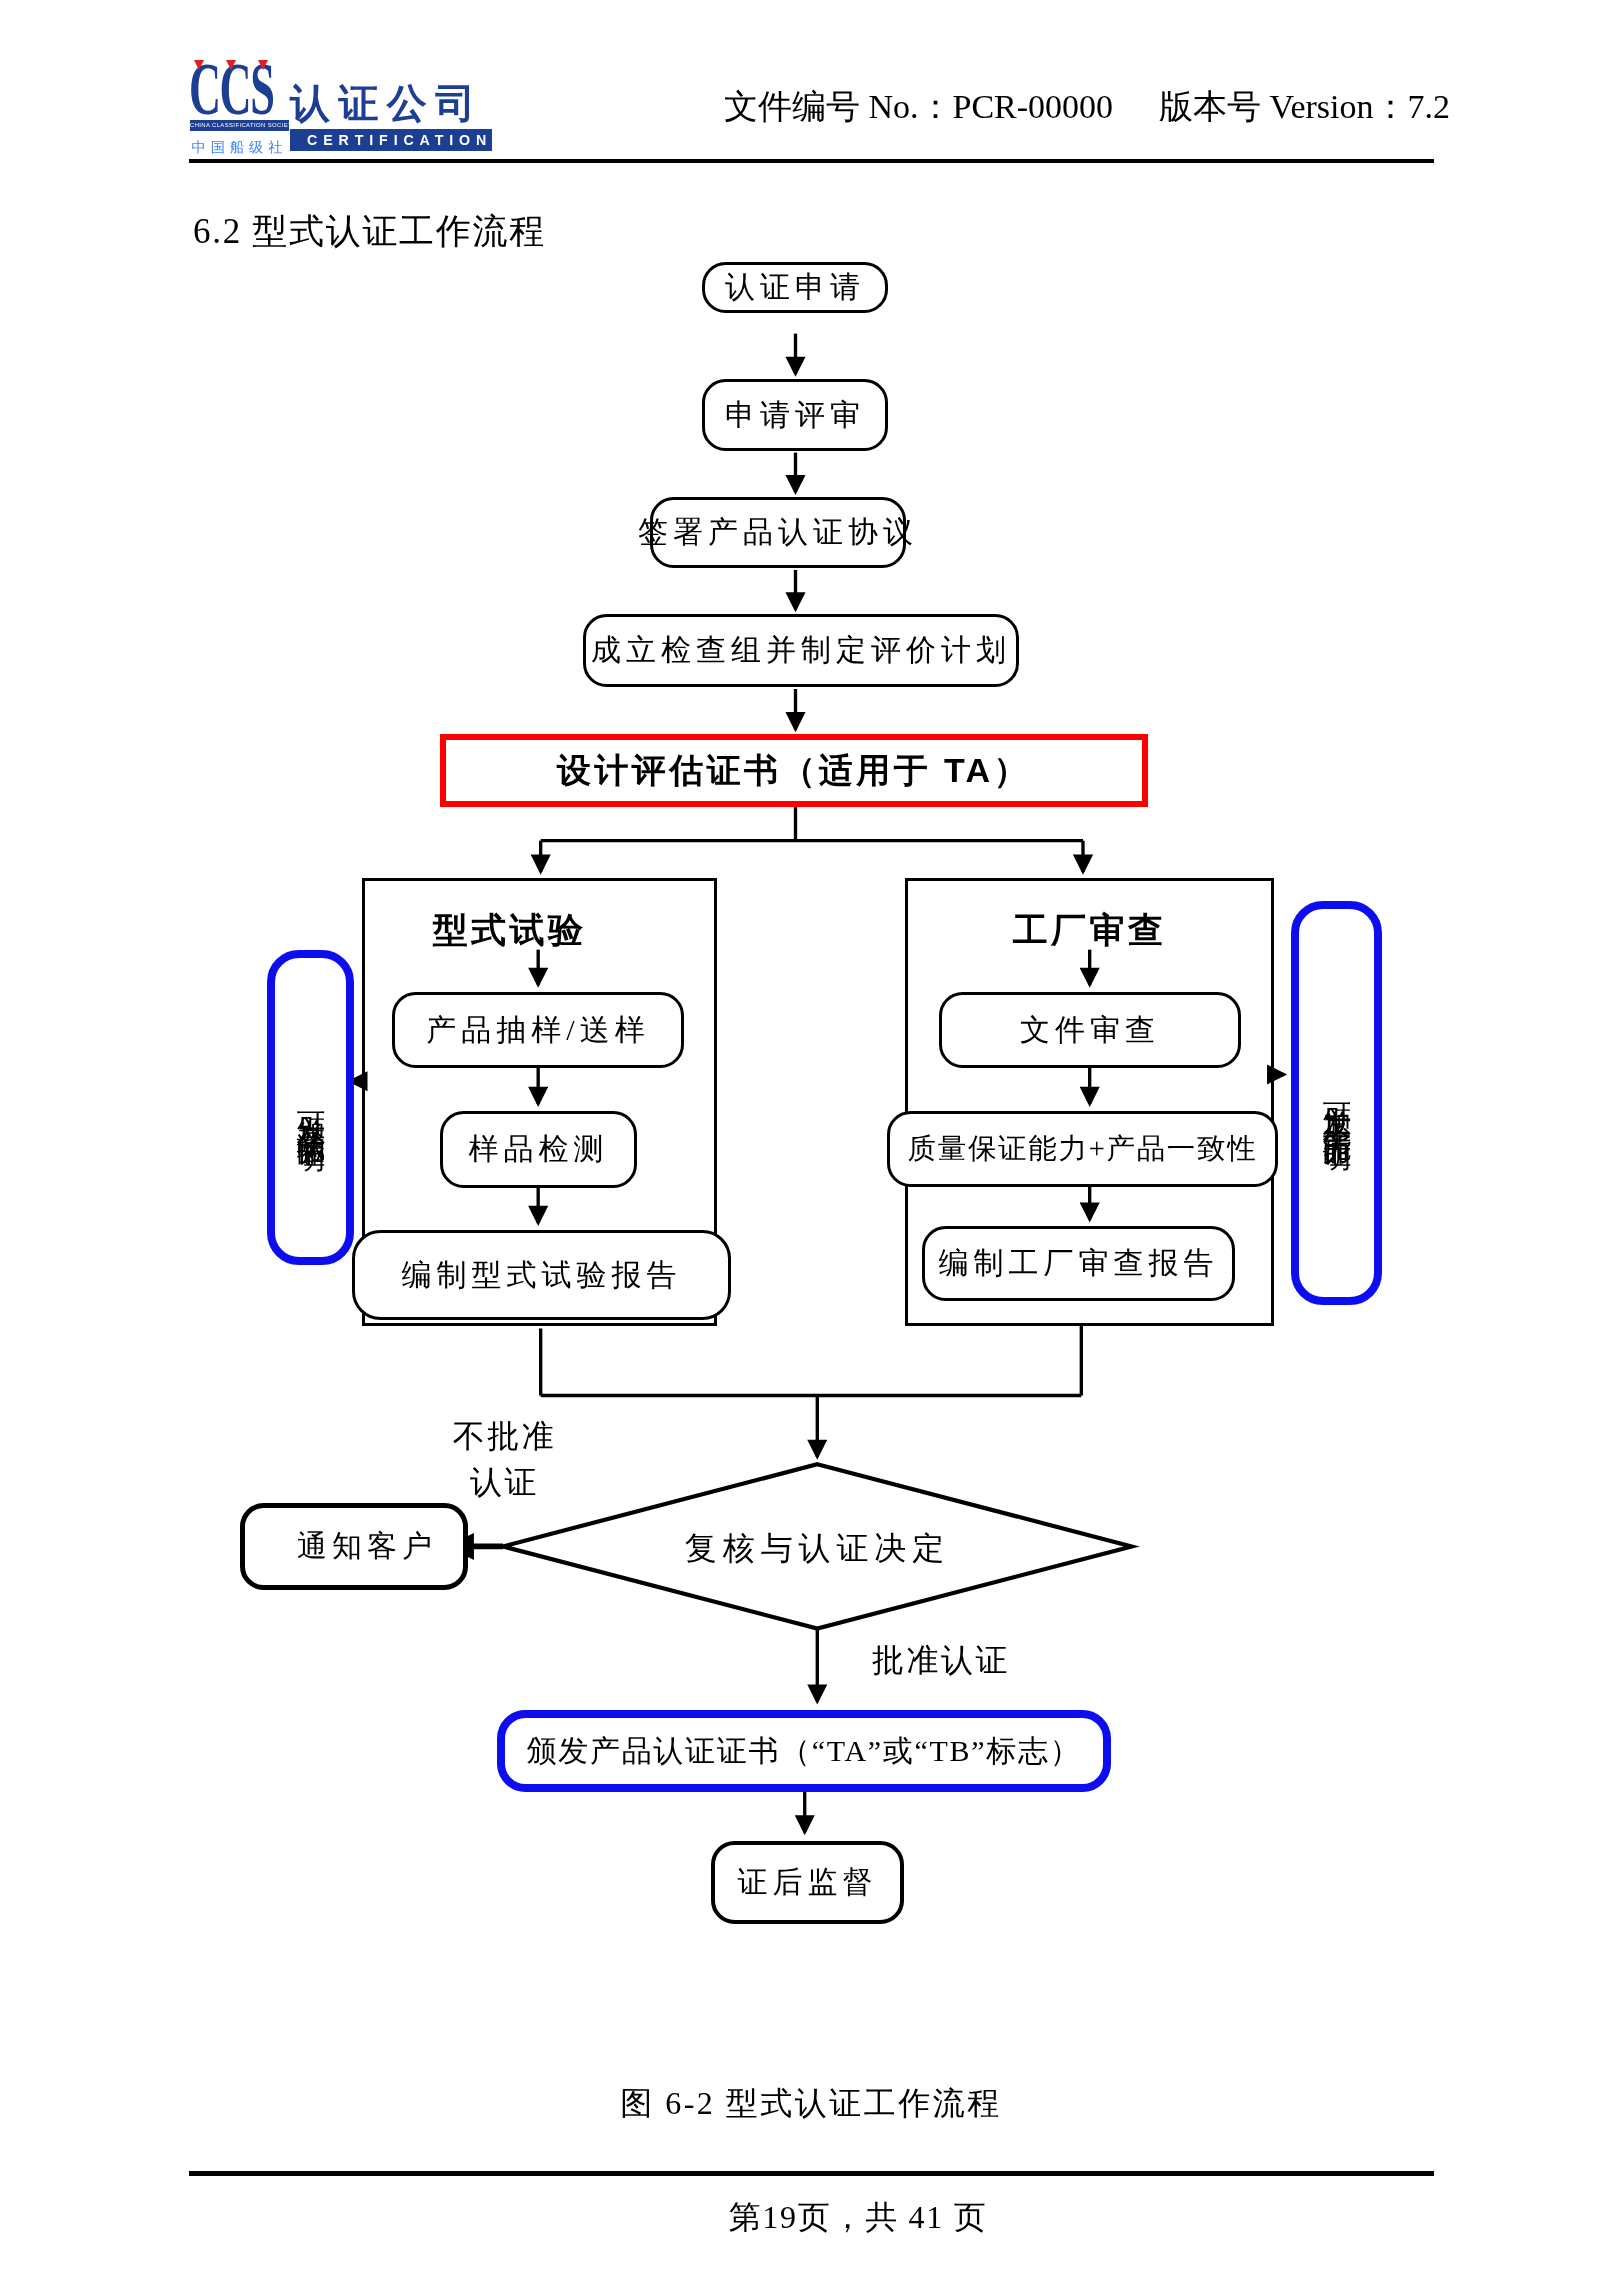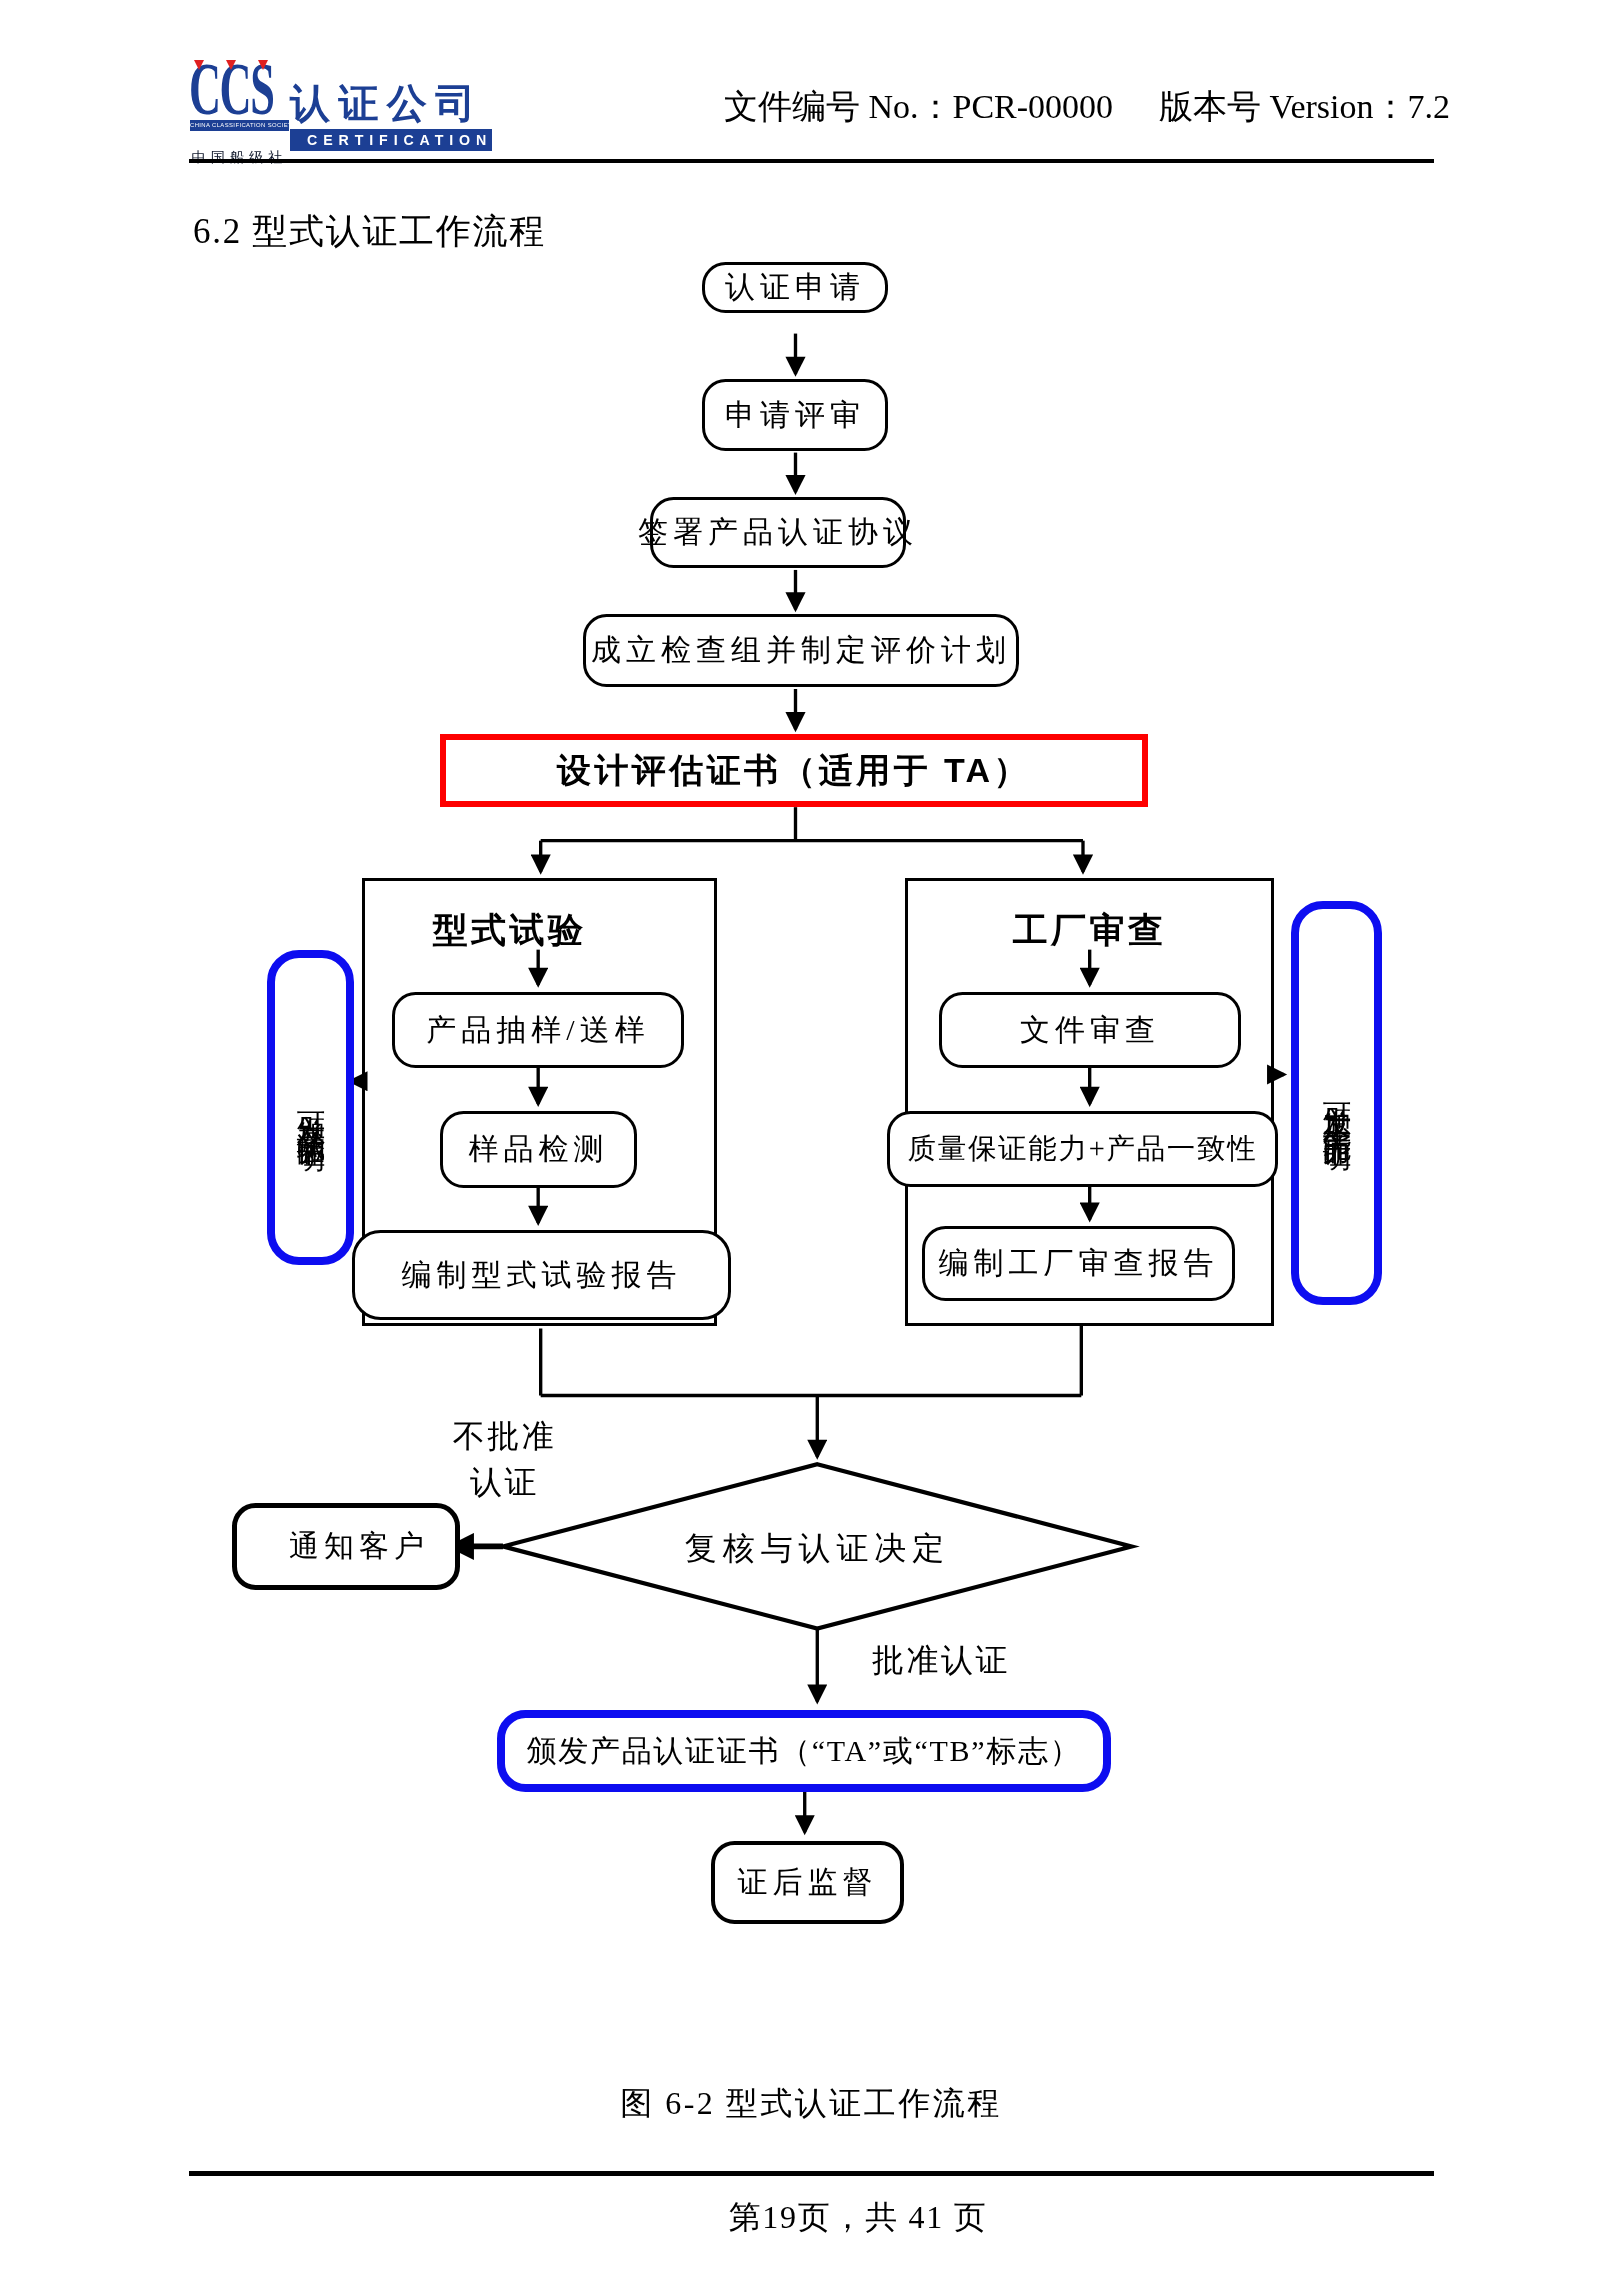--- a/index.html
+++ b/index.html
@@ -12,21 +12,21 @@
   .logo { position:absolute; left:189px; top:60px; display:flex; gap:0; }
   .logo-left { width:101px; display:flex; flex-direction:column; align-items:center; }
   .ccs-wrap { position:relative; height:60px; width:101px; }
   .ccs-text { font-weight:bold; font-size:74px; line-height:59px; color:#1c3f94;
     transform:scaleX(.60); transform-origin:left top; letter-spacing:-2.5px; display:inline-block; }
   .ccs-tri { position:absolute; width:0; height:0; border-left:5.9px solid transparent;
     border-right:5.9px solid transparent; border-top:10px solid #e02020; }
   .soc-bar { width:99px; background:#1c3f94; color:#fff; text-align:center;
     font-family:"Liberation Sans","DejaVu Sans",sans-serif; font-size:5.9px; line-height:11px;
     letter-spacing:0.4px; white-space:nowrap; overflow:hidden; }
-  .soc-cn { color:#0f172a; font-size:14.2px; letter-spacing:5px; line-height:17px; margin-top:18px; white-space:nowrap; }
+  .soc-cn { color:#3b82f6; font-size:14.2px; letter-spacing:5px; line-height:17px; margin-top:8px; white-space:nowrap; }
   .logo-right { display:flex; flex-direction:column; padding-top:22px; }
   .brand-cn { color:#1c3f94; font-weight:bold; font-size:40px; line-height:42px; letter-spacing:8.4px;
     font-family:"Liberation Sans","DejaVu Sans",sans-serif; }
   .cert-bar { margin-top:5px; background:#1c3f94; color:#fff; text-align:center;
     font-family:"Liberation Sans","DejaVu Sans",sans-serif; font-weight:bold; font-size:14.2px;
     letter-spacing:5.9px; line-height:22px;padding-left:17px; }
   .hdr-text { position:absolute; top:84px; right:172px; display:flex; gap:46px;
     font-size:34px; white-space:nowrap; }
   .hdr-rule { position:absolute; left:189px; top:159px; width:1245px; height:4.2px; background:#000; }
   
@@ -146,21 +146,21 @@
   <div class="node" style="left:922px;top:1226px;width:313px;height:75px;">编制工厂审查报告</div>
 
   <div class="blue-note" style="left:267px;top:950px;width:87px;height:315px;">
     <span class="v-text">可颁发产品试验证明</span>
   </div>
   <div class="blue-note" style="left:1291px;top:901px;width:91px;height:404px;">
     <span class="v-text">可颁发工厂生产能力证明</span>
   </div>
 
   <div class="diamond-label">复核与认证决定</div>
-  <div class="node" style="left:232px;top:1503px;width:228px;height:87px;border-width:5px;padding-left:26px;">通知客户</div>
+  <div class="node" style="left:240px;top:1503px;width:228px;height:87px;border-width:5px;padding-left:26px;">通知客户</div>
   <div class="edge-label reject-label">
     <div>不批准</div>
     <div>认证</div>
   </div>
   <div class="edge-label approve-label">批准认证</div>
 
   <div class="blue-box">颁发产品认证证书（“TA”或“TB”标志）</div>
   <div class="node" style="left:711px;top:1841px;width:193px;height:83px;border-width:4.2px;">证后监督</div>
 
   <div class="fig-caption">图 6-2 型式认证工作流程</div>

